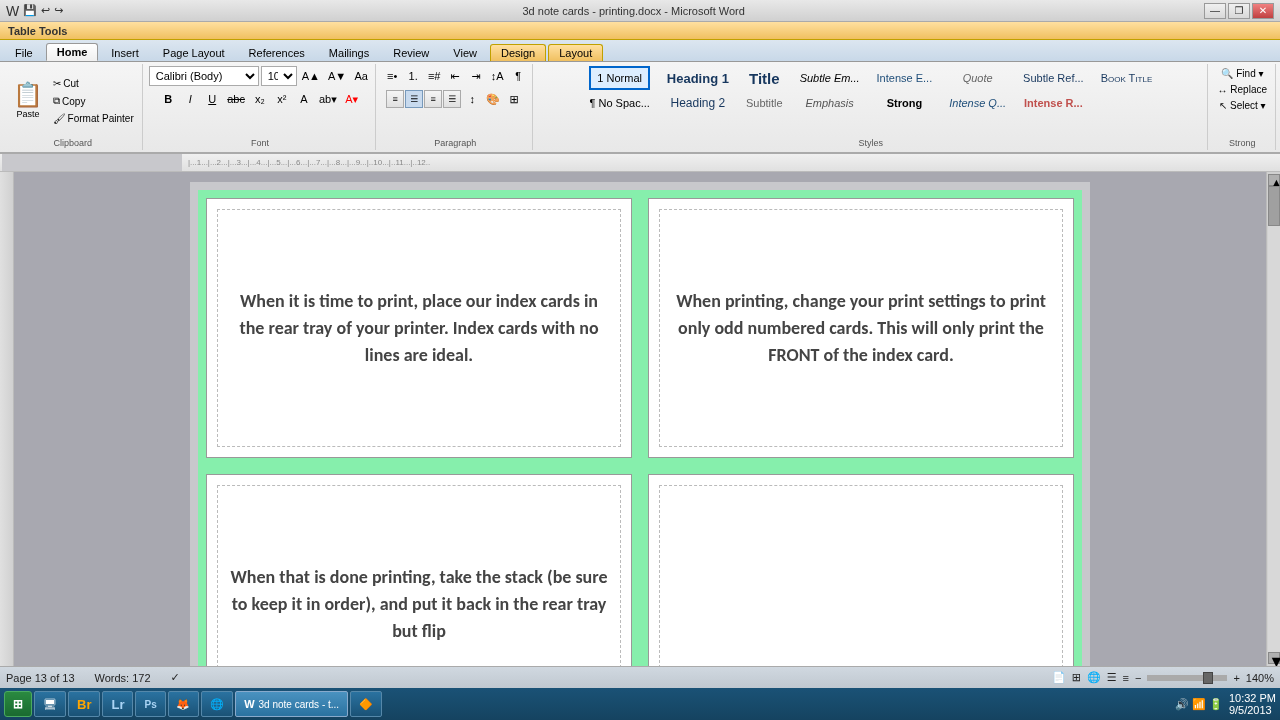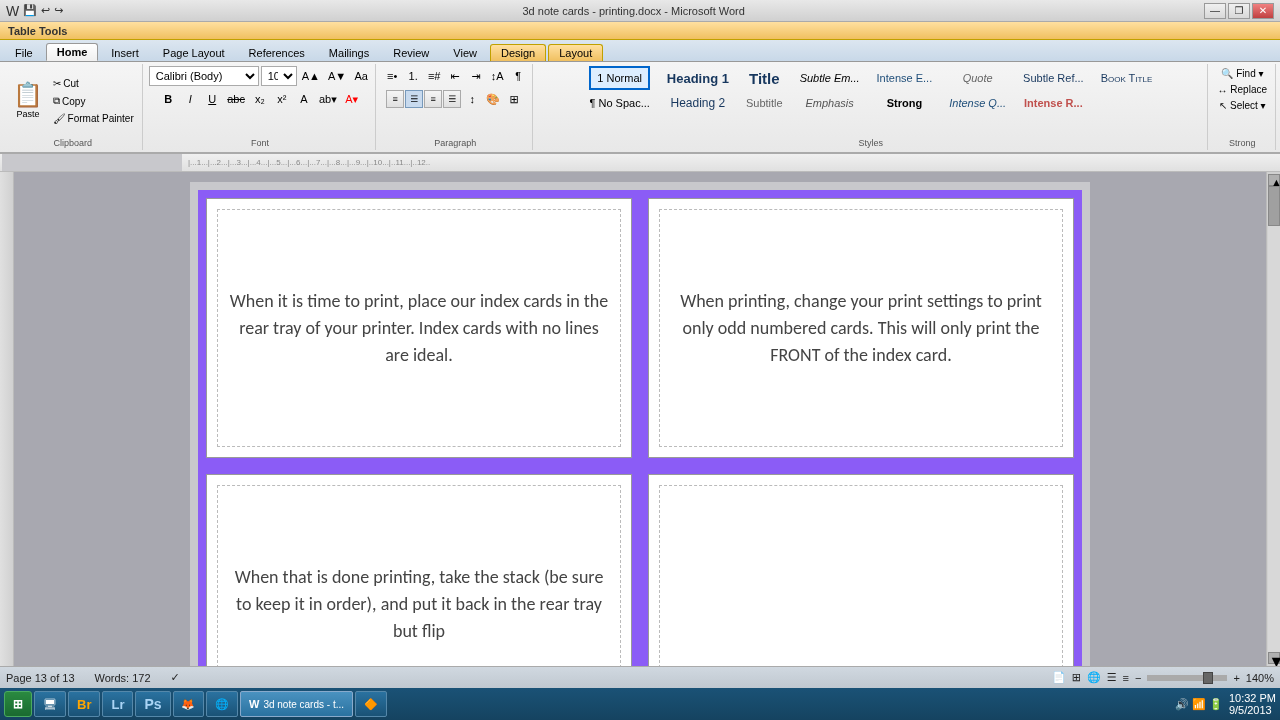--- a/index.html
+++ b/index.html
@@ -206,22 +206,23 @@
       margin: 0 auto 8px auto;
       background: #c8c8cc;
       padding: 8px;
       display: grid;
       grid-template-columns: 1fr 1fr;
       grid-template-rows: auto auto;
       gap: 0;
     }
 
     .card-outer {
-      background: #8b5cf6;
+      background: #86efac;
       padding: 8px;
+      font-weight: bold;
     }
     .card-inner {
       background: white;
       border: 1px solid #999;
       min-height: 260px;
       padding: 20px;
       display: flex;
       align-items: center;
       justify-content: center;
       position: relative;
@@ -525,21 +526,21 @@
   <div class="taskbar-btn">
     <span>🖥</span>
   </div>
   <div class="taskbar-btn">
     <span style="color:orange;font-weight:bold;font-size:13px;">Br</span>
   </div>
   <div class="taskbar-btn">
     <span style="color:#aad4f5;font-weight:bold;font-size:13px;">Lr</span>
   </div>
   <div class="taskbar-btn">
-    <span style="color:#aad4f5;font-weight:bold;font-size:14px;">Ps</span>
+    <span style="color:#aad4f5;font-weight:bold;font-size:10px;">Ps</span>
   </div>
   <div class="taskbar-btn">
     <span>🦊</span>
   </div>
   <div class="taskbar-btn">
     <span>🌐</span>
   </div>
   <div class="taskbar-btn active">
     <span style="color:white;font-weight:bold;">W</span>
     <span style="font-size:10px;">3d note cards - t...</span>

